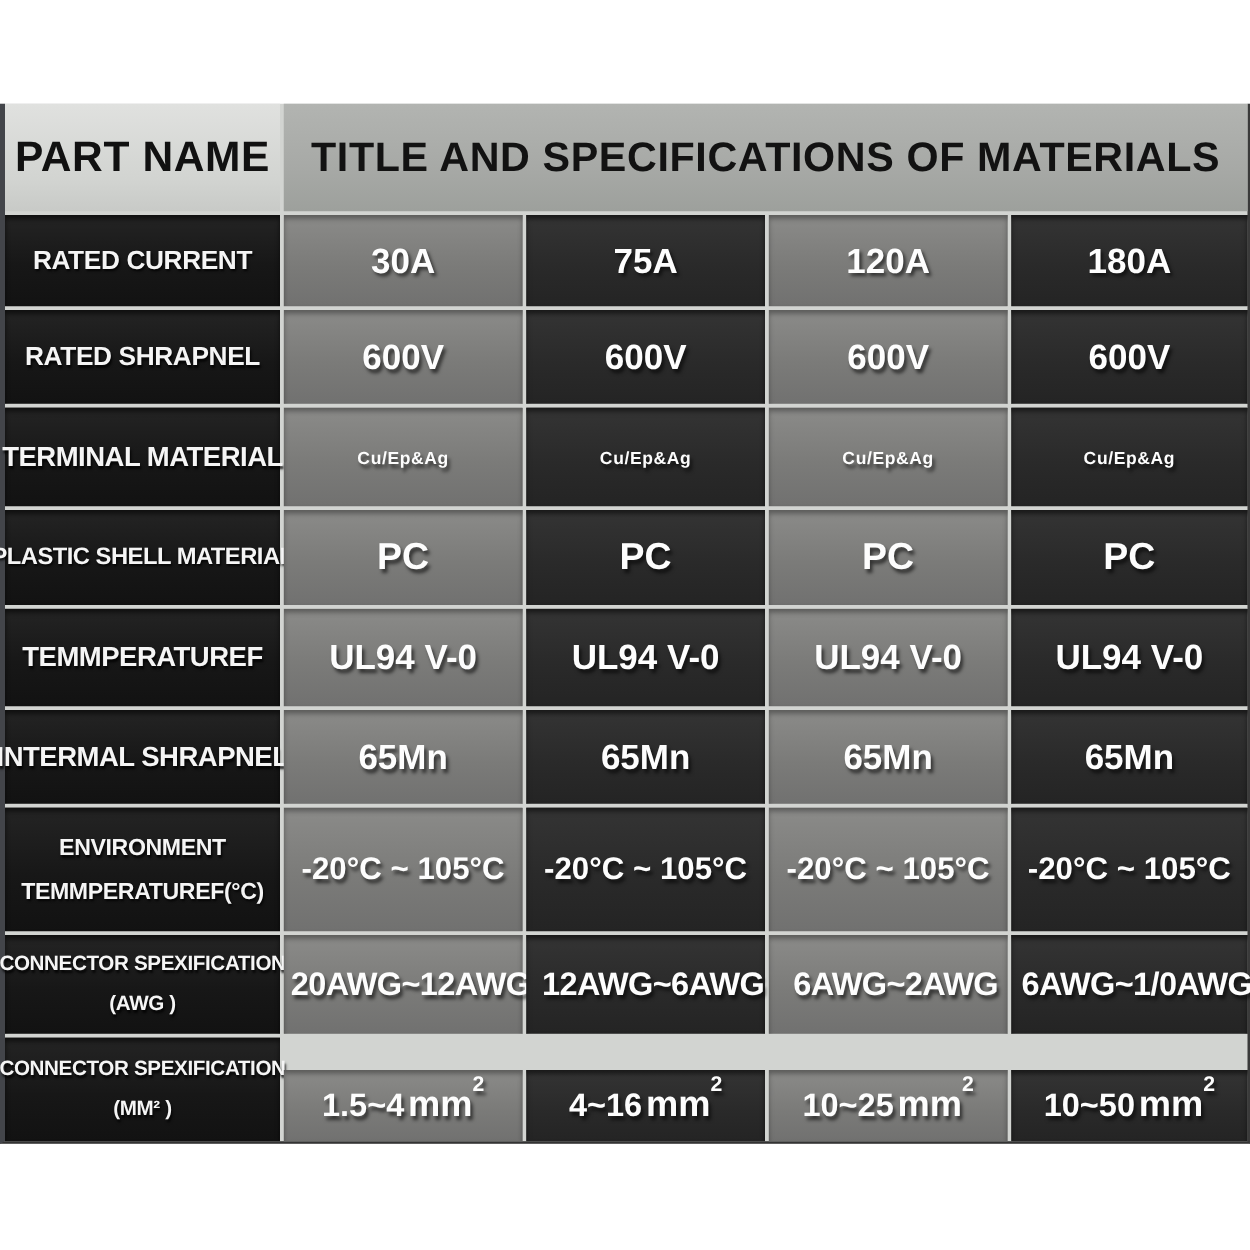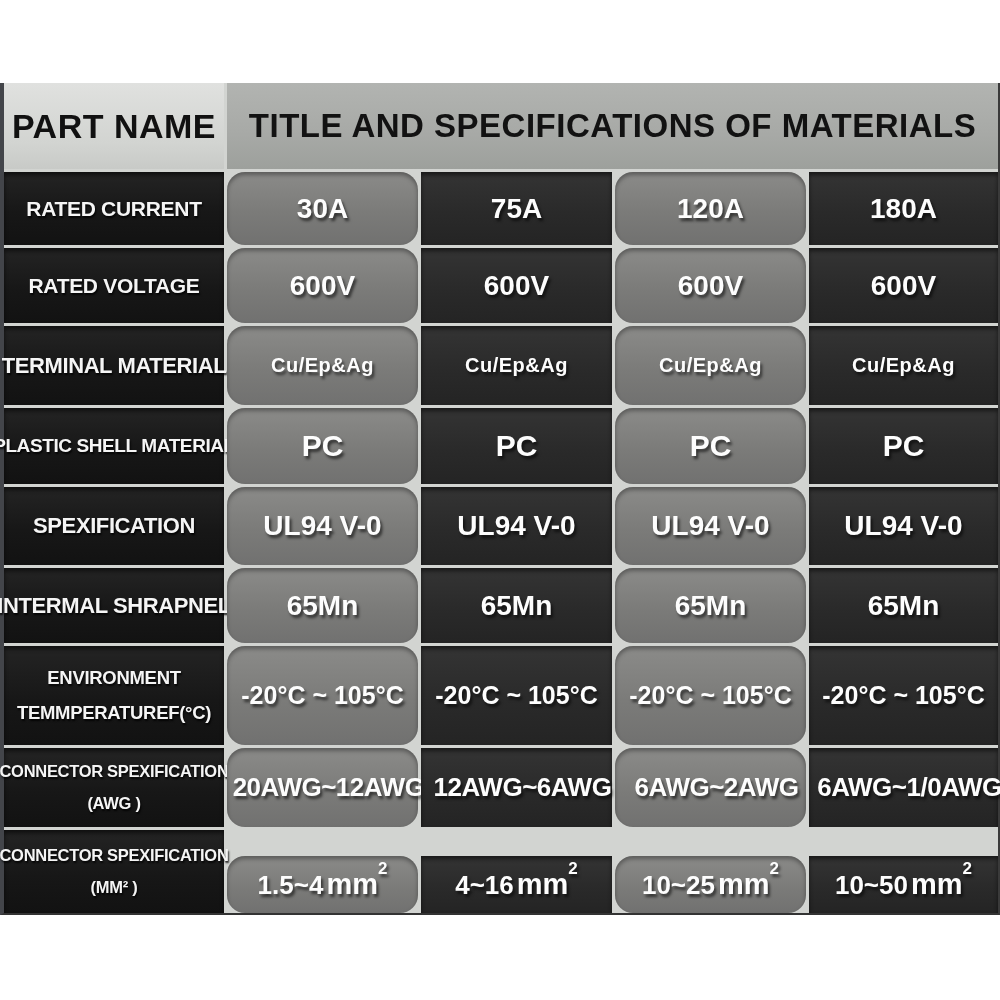--- a/index.html
+++ b/index.html
@@ -39,26 +39,26 @@
     box-shadow:inset 0 3px 4px rgba(0,0,0,0.6);
     text-shadow:1px 2px 2px rgba(0,0,0,0.85);
     white-space:nowrap;
   }
   .val-cell {
     font-weight:bold; color:#fdfdfd;
     text-shadow:2px 3px 3px rgba(0,0,0,0.6);
     box-shadow:inset 0 3px 4px rgba(0,0,0,0.35);
     white-space:nowrap;
   }
-  .val-gray { background:linear-gradient(180deg,#8b8b89 0%,#7b7b79 55%,#717170 100%);border-radius:18px; }
+  .val-gray { background:linear-gradient(180deg,#8b8b89 0%,#7b7b79 55%,#717170 100%); }
   .val-dark { background:linear-gradient(180deg,#343434 0%,#2a2a2a 55%,#242424 100%);
               box-shadow:inset 0 3px 4px rgba(0,0,0,0.55); }
   .fz-val    { font-size:28px; }
   .fz-val-lg { font-size:30px;align-items:center; }
-  .fz-cu     { font-size:20px; letter-spacing:0.5px; }
+  .fz-cu     { font-size:14px; letter-spacing:0.5px; }
   .fz-temp   { font-size:25px;justify-content:center; }
   .fz-awg    { font-size:26px; letter-spacing:-0.5px;padding-left:12px; }
   .fz-mm     { font-size:26px;margin-top:26px; }
   .mm-unit   { font-size:29px; margin-left:3px; }
   .mm-sup    { font-size:17px; position:relative; top:-10px; }
   .lbl       { font-size:21px; letter-spacing:-0.3px; }
   .lbl-md    { font-size:22px; letter-spacing:-0.4px; }
   .lbl-sm    { font-size:19px; letter-spacing:-0.4px; }
   .lbl-xs    { font-size:16.5px; letter-spacing:-0.3px; line-height:1.9; }
   .lbl-2l    { font-size:18.5px; letter-spacing:-0.3px; line-height:1.85; }
@@ -86,21 +86,21 @@
         <span>75A</span>
       </div>
     <div class="cell val-cell val-gray fz-val">
         <span>120A</span>
       </div>
     <div class="cell val-cell val-dark fz-val">
         <span>180A</span>
       </div>
 
     <div class="cell label-cell">
-      <span class="lbl">RATED VOLTAGE</span>
+      <span class="lbl">RATED SHRAPNEL</span>
     </div>
     <div class="cell val-cell val-gray fz-val">
         <span>600V</span>
       </div>
     <div class="cell val-cell val-dark fz-val">
         <span>600V</span>
       </div>
     <div class="cell val-cell val-gray fz-val">
         <span>600V</span>
       </div>
@@ -134,21 +134,21 @@
         <span>PC</span>
       </div>
     <div class="cell val-cell val-gray fz-val-lg">
         <span>PC</span>
       </div>
     <div class="cell val-cell val-dark fz-val-lg">
         <span>PC</span>
       </div>
 
     <div class="cell label-cell">
-      <span class="lbl-md">SPEXIFICATION</span>
+      <span class="lbl-md">TEMMPERATUREF</span>
     </div>
     <div class="cell val-cell val-gray fz-val">
         <span>UL94 V-0</span>
       </div>
     <div class="cell val-cell val-dark fz-val">
         <span>UL94 V-0</span>
       </div>
     <div class="cell val-cell val-gray fz-val">
         <span>UL94 V-0</span>
       </div>

